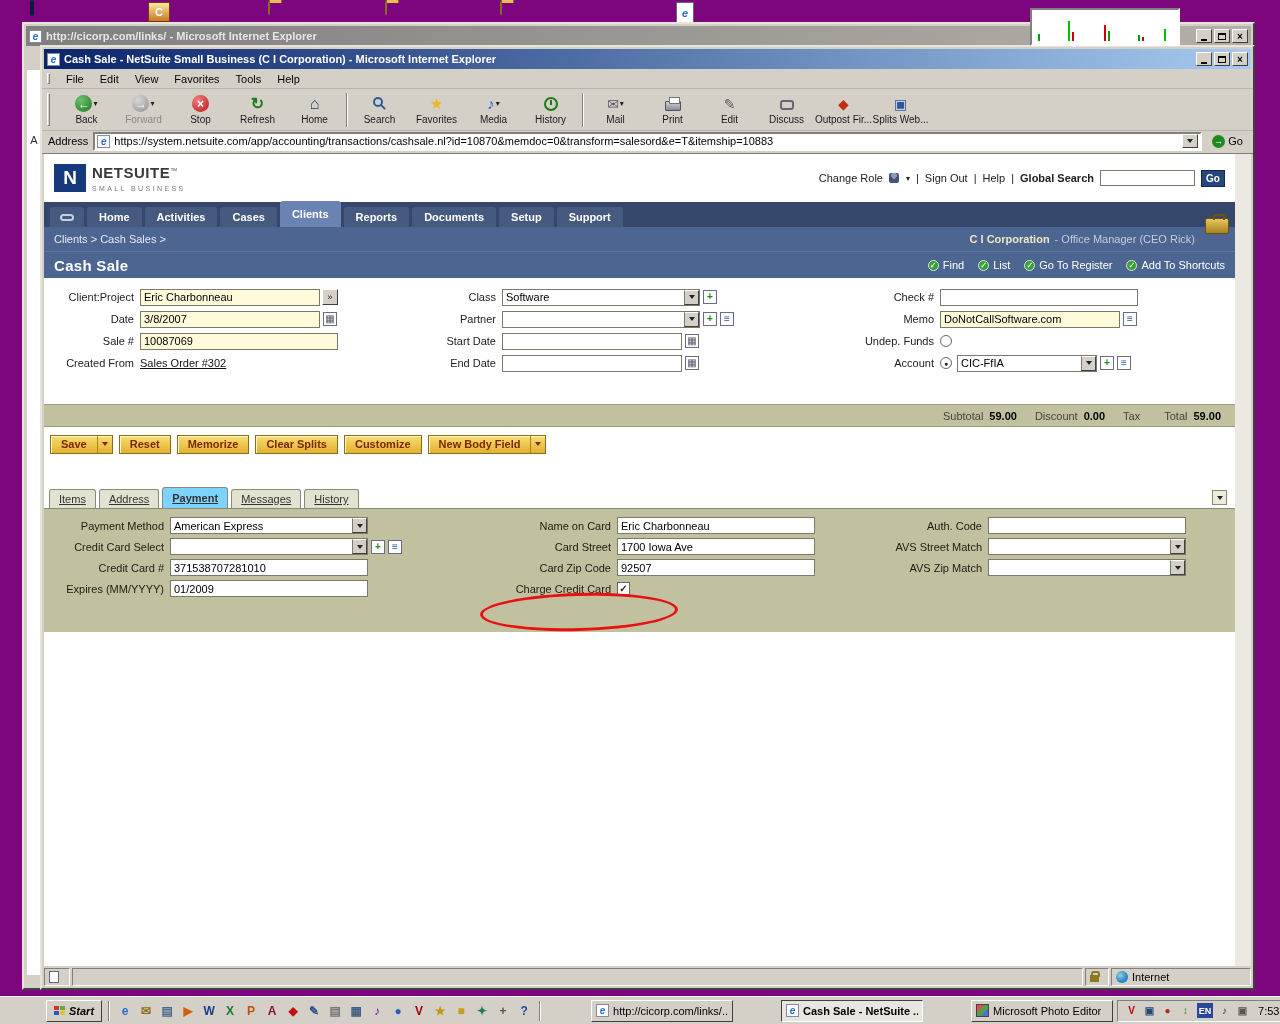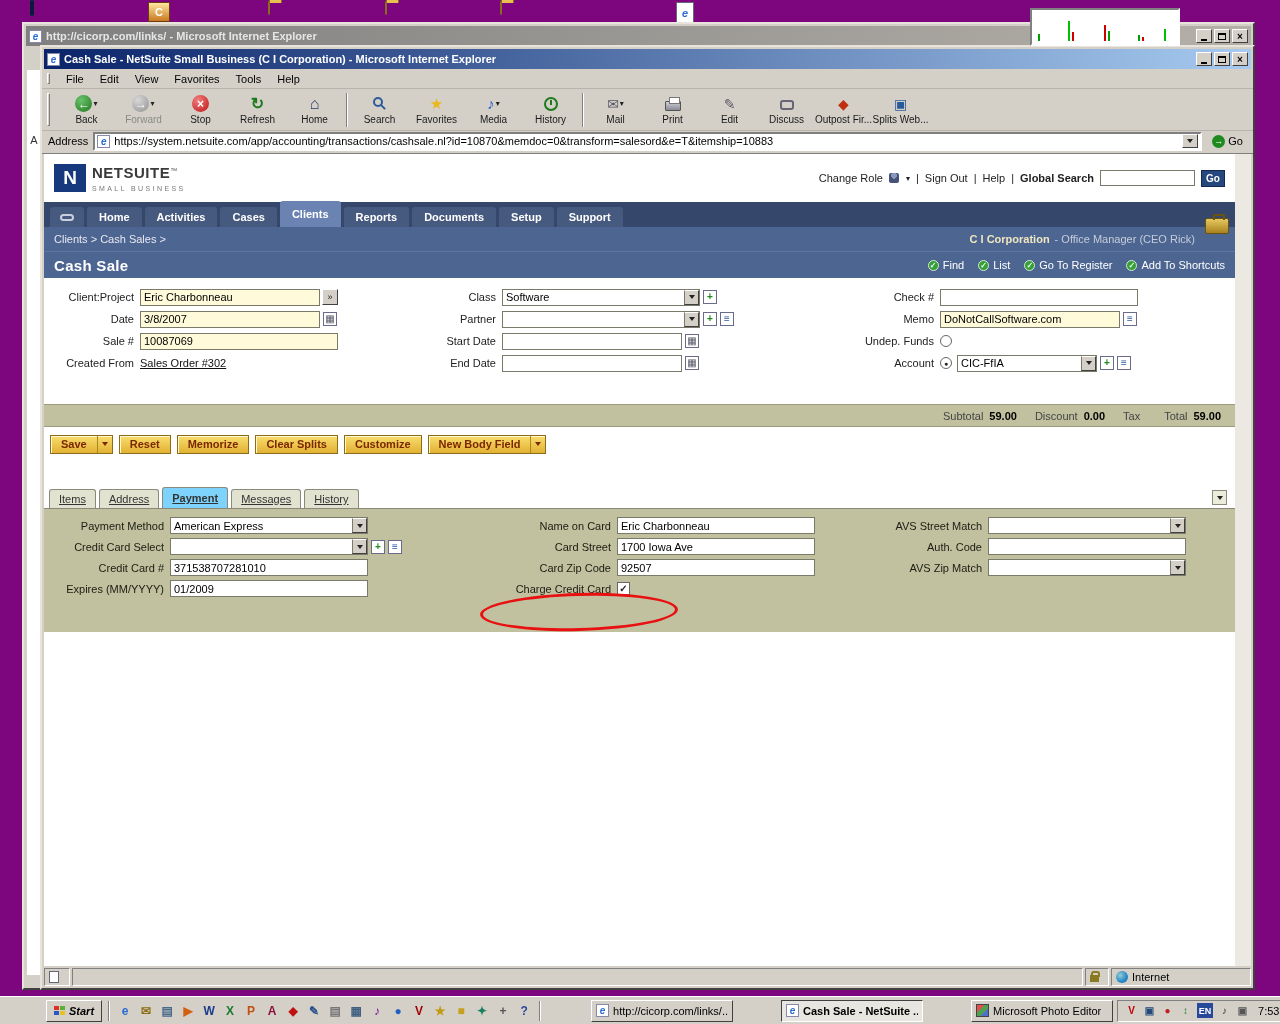--- a/index.html
+++ b/index.html
@@ -657,31 +657,31 @@
             <span class="tf w198">92507</span>
           </div>
           <div class="prow">
             <span class="flabel">Charge Credit Card</span>
             <span class="chk">✓</span>
           </div>
         </div>
 
         <div class="pcol pcol3">
           <div class="prow">
+            <span class="flabel">Auth. Code</span>
+            <span class="tf w198"></span>
+          </div>
+          <div class="prow">
             <span class="flabel">AVS Street Match</span>
             <span class="sel w198">
                 <span class="val"></span>
                 <span class="sbtn cbtn">
                   <span class="tri-d"></span>
                 </span>
               </span>
-          </div>
-          <div class="prow">
-            <span class="flabel">Auth. Code</span>
-            <span class="tf w198"></span>
           </div>
           <div class="prow">
             <span class="flabel">AVS Zip Match</span>
             <span class="sel w198">
                 <span class="val"></span>
                 <span class="sbtn cbtn">
                   <span class="tri-d"></span>
                 </span>
               </span>
           </div>

